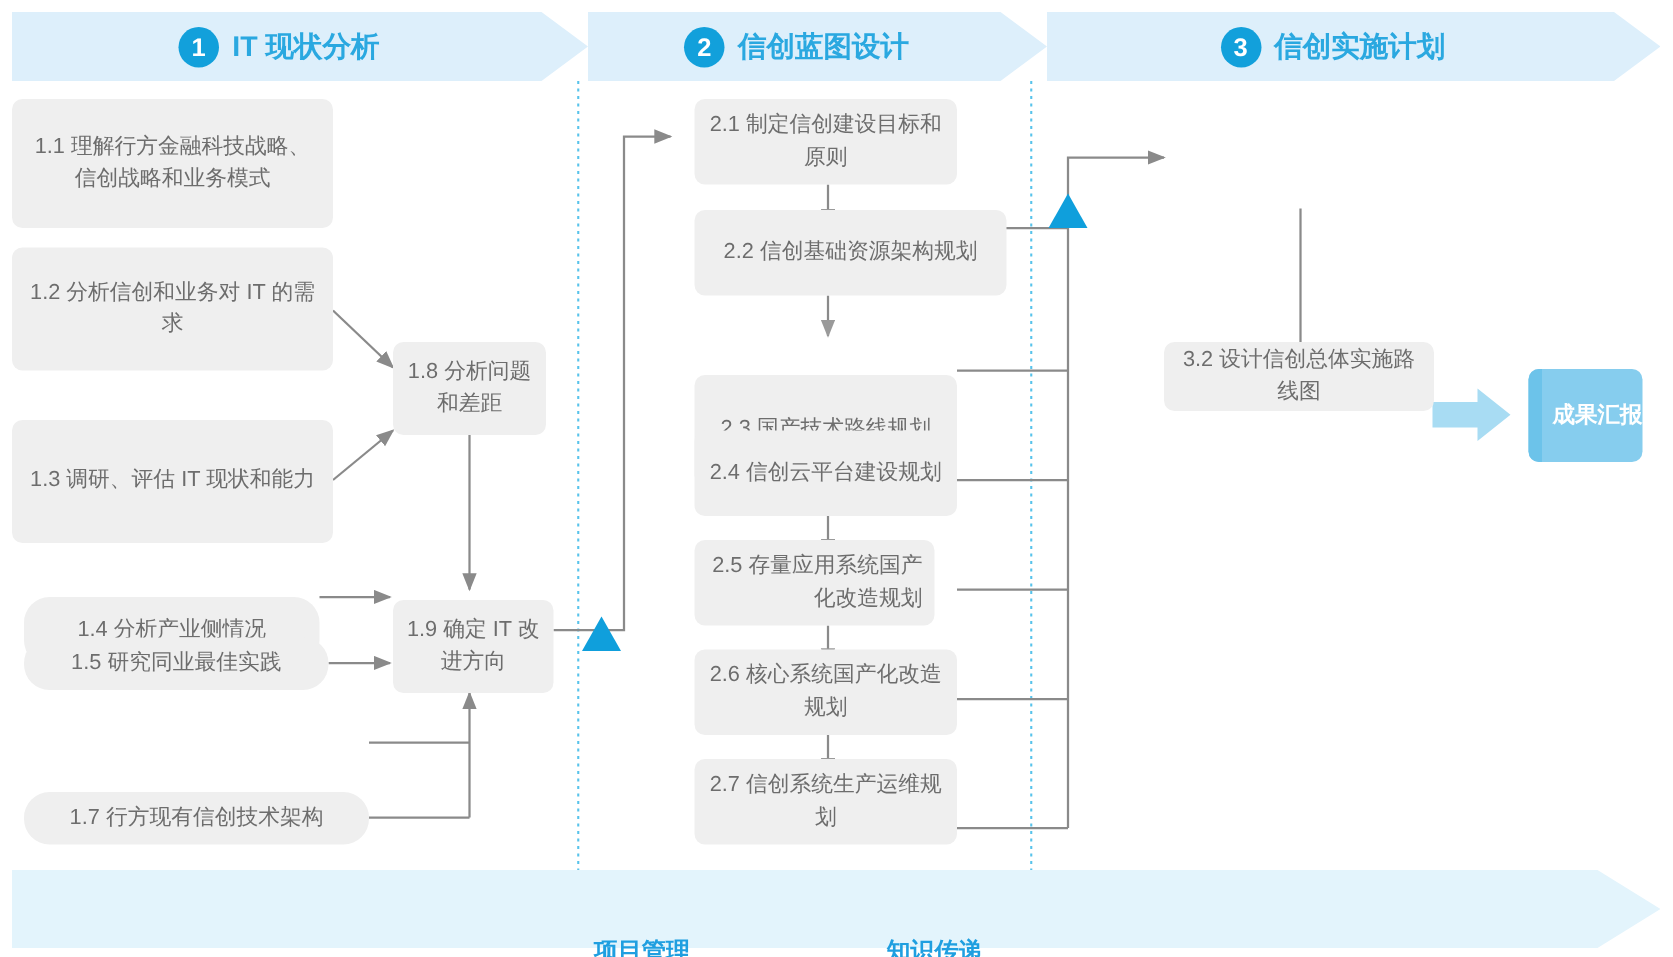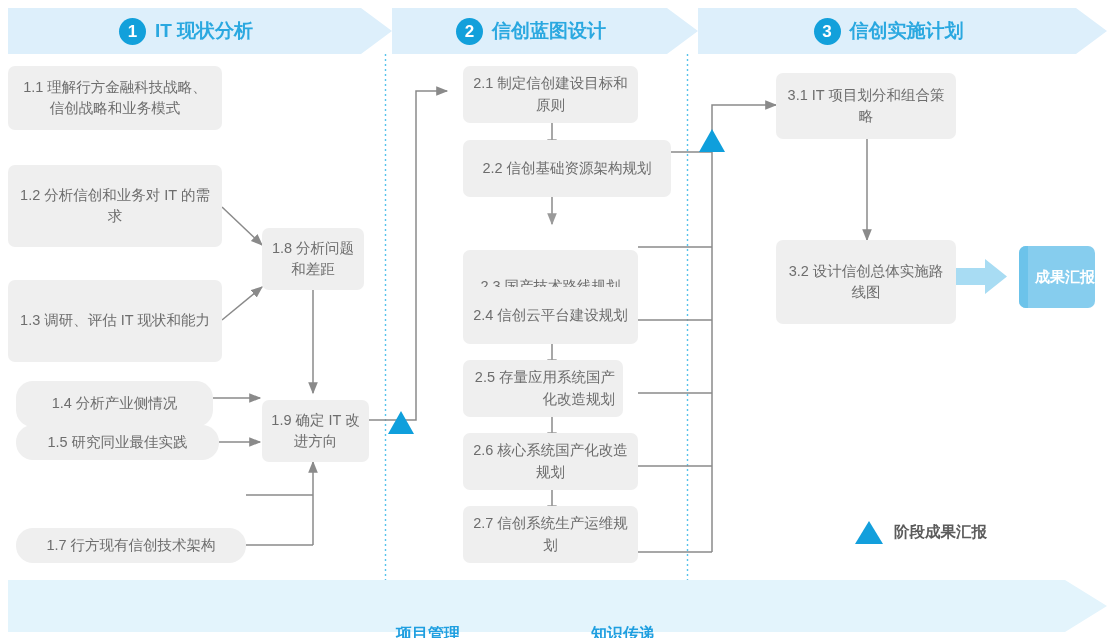--- a/index.html
+++ b/index.html
@@ -140,51 +140,46 @@
       <div class="ptitle">信创蓝图设计</div>
     </div>
   </div>
   <div class="phase p3">
     <div class="phase-inner">
       <div class="pnum">3</div>
       <div class="ptitle">信创实施计划</div>
     </div>
   </div>
 
-  <div class="node" style="left:8px;top:66px;width:214px;height:64px;">1.1 理解行方金融科技战略、信创战略和业务模式</div>
+  <div class="node" style="left:8px;top:66px;width:214px;height:86px;">1.1 理解行方金融科技战略、信创战略和业务模式</div>
   <div class="node" style="left:8px;top:165px;width:214px;height:82px;">1.2 分析信创和业务对 IT 的需求</div>
   <div class="node" style="left:8px;top:280px;width:214px;height:82px;">1.3 调研、评估 IT 现状和能力</div>
-  <div class="node pill" style="left:16px;top:381px;width:197px;height:46px;">1.4 分析产业侧情况</div>
+  <div class="node pill" style="left:16px;top:398px;width:197px;height:46px;">1.4 分析产业侧情况</div>
   <div class="node pill" style="left:16px;top:425px;width:203px;height:35px;">1.5 研究同业最佳实践</div>
   <div class="node pill" style="left:16px;top:528px;width:230px;height:35px;">1.7 行方现有信创技术架构</div>
 
   <div class="node" style="left:262px;top:228px;width:102px;height:62px;">1.8 分析问题和差距</div>
   <div class="node" style="left:262px;top:400px;width:107px;height:62px;">1.9 确定 IT 改进方向</div>
 
   <div class="node" style="left:463px;top:66px;width:175px;height:57px;">2.1 制定信创建设目标和原则</div>
   <div class="node" style="left:463px;top:140px;width:208px;height:57px;">2.2 信创基础资源架构规划</div>
   <div class="node" style="left:463px;top:214px;width:175px;height:74px;margin-top:36px;">2.3 国产技术路线规划</div>
   <div class="node" style="left:463px;top:287px;width:175px;height:57px;">2.4 信创云平台建设规划</div>
   <div class="node" style="left:463px;top:360px;width:160px;height:57px;text-align:right;">2.5 存量应用系统国产化改造规划</div>
   <div class="node" style="left:463px;top:433px;width:175px;height:57px;">2.6 核心系统国产化改造规划</div>
   <div class="node" style="left:463px;top:506px;width:175px;height:57px;">2.7 信创系统生产运维规划</div>
 
-  <div class="node" style="left:776px;top:73px;width:180px;height:66px;">3.1 IT 项目划分和组合策略</div>
-  <div class="node" style="left:776px;top:240px;width:180px;height:84px;">3.2 设计信创总体实施路线图</div>
+  <div class="node" style="left:776px;top:228px;width:180px;height:46px;">3.2 设计信创总体实施路线图</div>
 
   <div class="chip" style="left:1019px;top:246px;width:76px;height:62px;justify-content:flex-end;">
     <span class="chipbar"></span>
     <span>成果汇报</span>
   </div>
 
   <div class="mtri" style="left:388px;top:411px;"></div>
   <div class="mtri" style="left:699px;top:129px;"></div>
 
-  <div class="legend">
-    <span class="tri"></span>
-    <span class="ltxt">阶段成果汇报</span>
-  </div>
 
   <div class="bottomband"></div>
   <div class="bottomlabel" style="left:396px;">项目管理</div>
   <div class="bottomlabel" style="left:591px;">知识传递</div>
 
 </div>
 
 </body></html>

